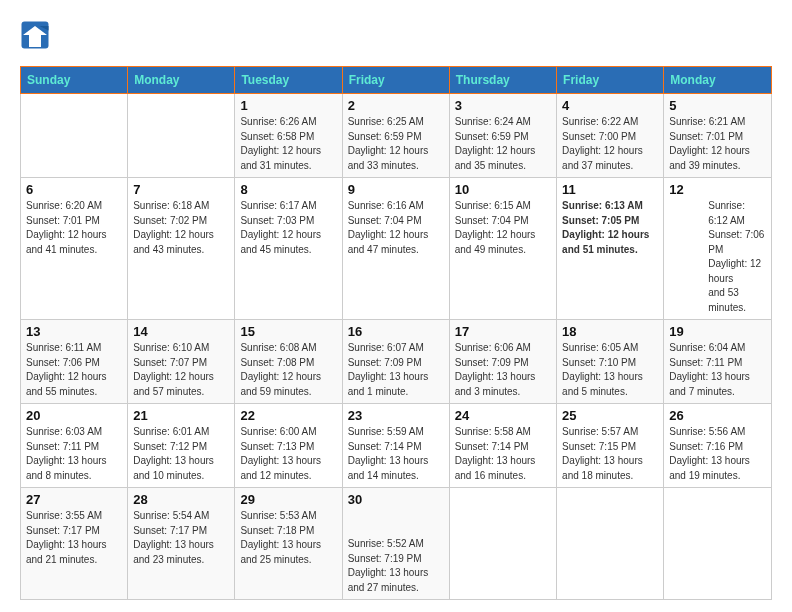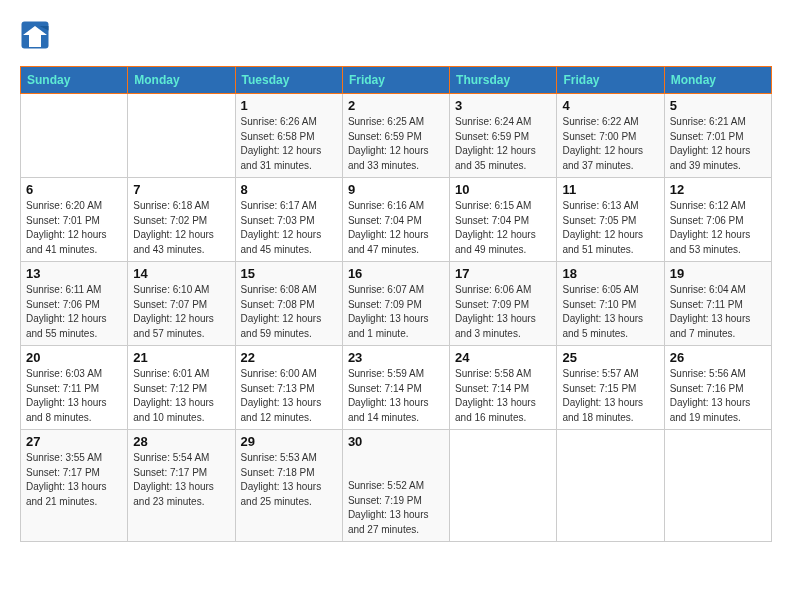--- a/index.html
+++ b/index.html
@@ -193,28 +193,28 @@
         </td>
         <td>
           <span class="day-number">10</span>
           <div class="day-detail" style="white-space: pre-line;">Sunrise: 6:15 AM
 Sunset: 7:04 PM
 Daylight: 12 hours
 and 49 minutes.</div>
         </td>
         <td>
           <span class="day-number">11</span>
-          <div class="day-detail" style="white-space: pre-line;">Sunrise: 6:13 AM
+          <div class="day-detail" style="white-space: pre-line; font-weight: bold;">Sunrise: 6:13 AM
 Sunset: 7:05 PM
 Daylight: 12 hours
 and 51 minutes.</div>
         </td>
         <td>
           <span class="day-number">12</span>
-          <div class="day-detail" style="white-space: pre-line;">Sunrise: 6:12 AM
+          <div class="day-detail" style="white-space: pre-line; margin-left: 39px;">Sunrise: 6:12 AM
 Sunset: 7:06 PM
 Daylight: 12 hours
 and 53 minutes.</div>
         </td>
       </tr>
       <tr>
         <td>
           <span class="day-number">13</span>
           <div class="day-detail" style="white-space: pre-line;">Sunrise: 6:11 AM
 Sunset: 7:06 PM

